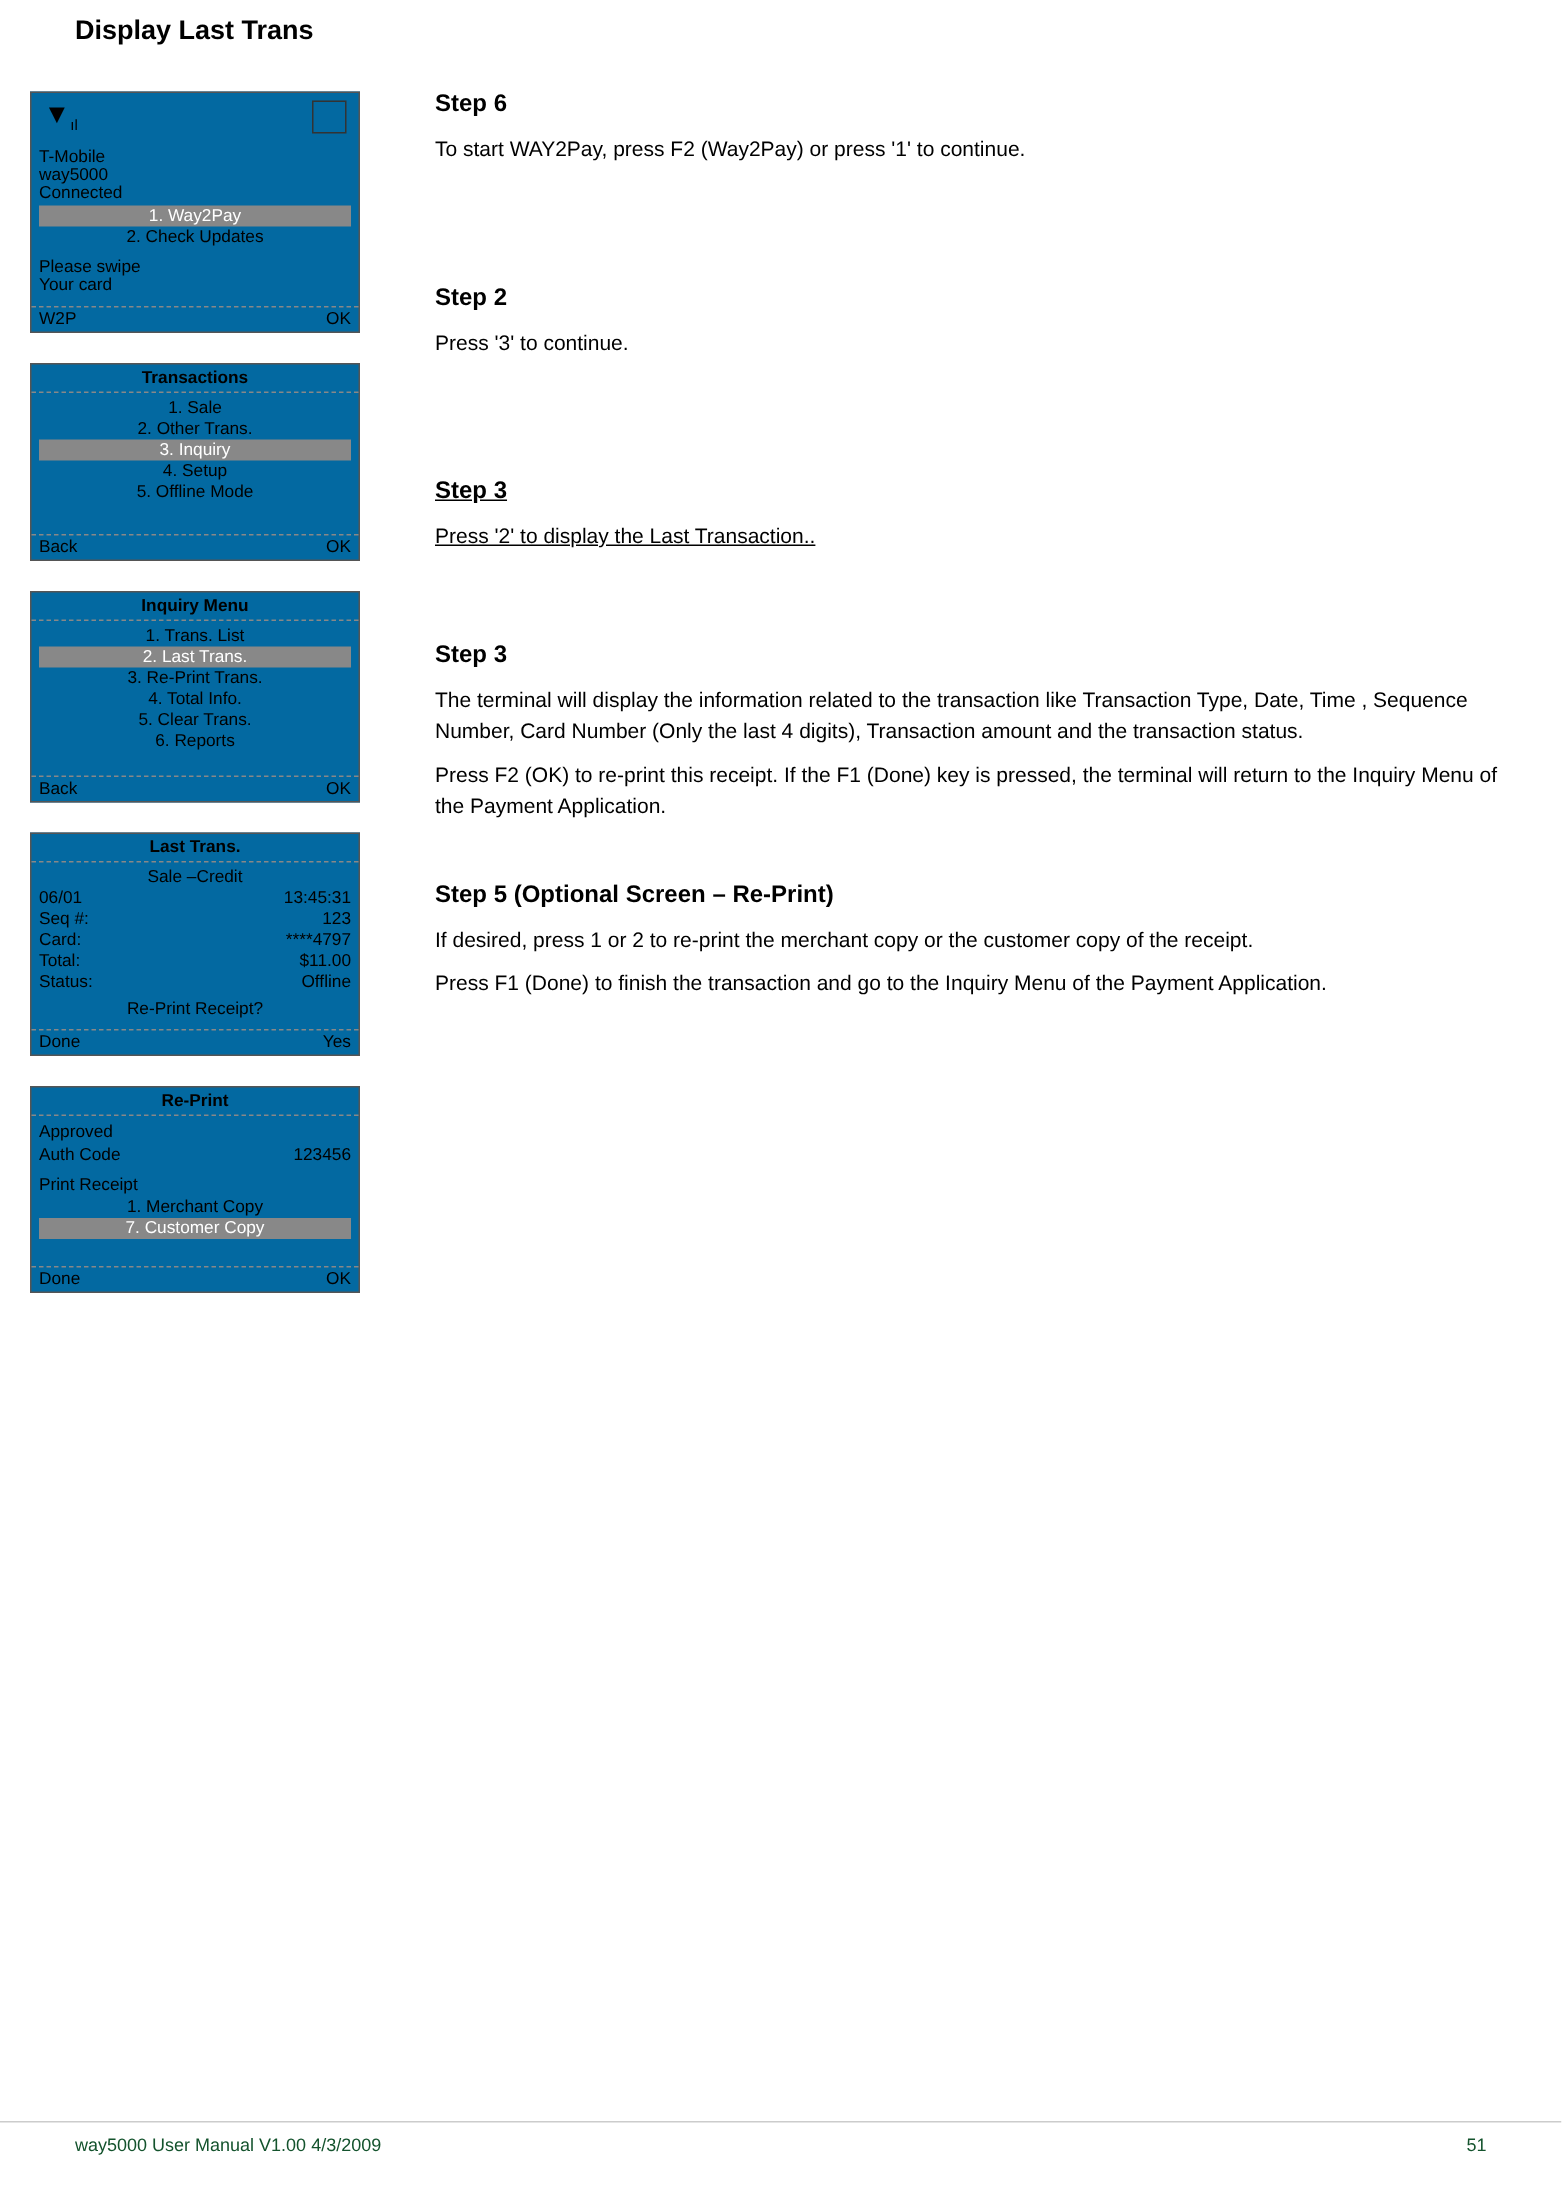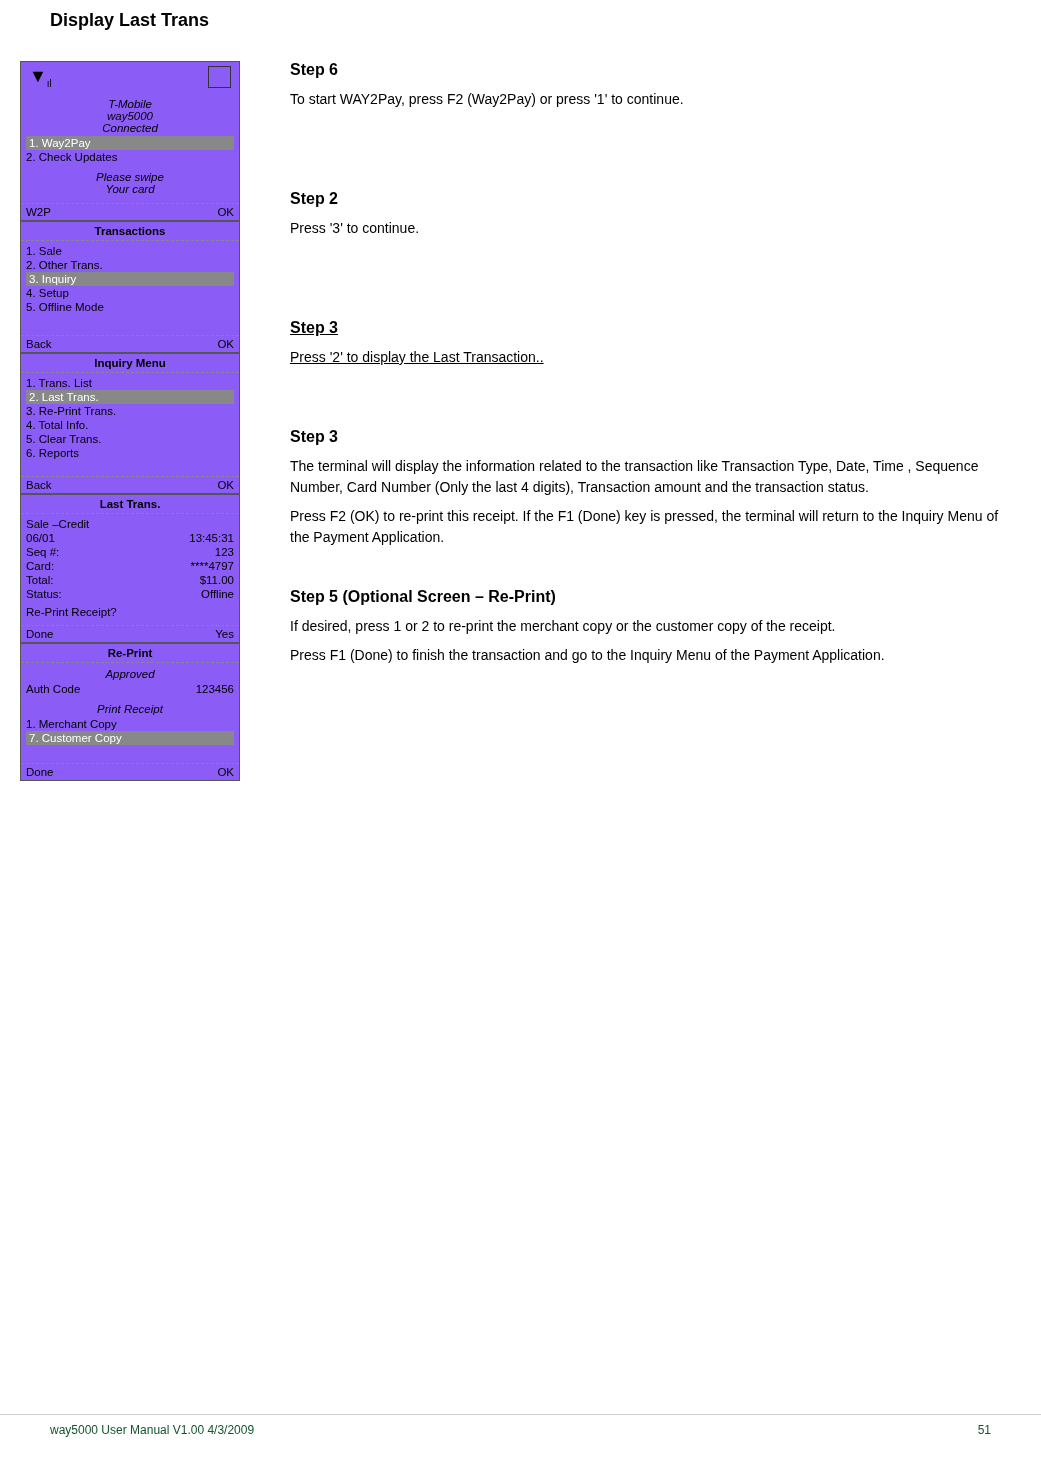--- a/index.html
+++ b/index.html
@@ -32,40 +32,42 @@
     }
 
     .right-column {
       flex: 1;
       padding: 10px 30px;
     }
 
     
     .device-screen {
       border: 1.5px solid #555;
-      background: #8b5cf6;
+      margin-bottom: 20px;
+      background: #0369a1;
       font-size: 11.5px;
       width: 220px;
     }
 
     .screen-header {
       text-align: center;
       font-weight: bold;
       padding: 3px 5px;
       border-bottom: 1px dashed #888;
       font-size: 11.5px;
     }
 
     .screen-body {
       padding: 3px 5px;
     }
 
     .screen-row {
       padding: 1px 0;
       font-size: 11.5px;
+      text-align: center;
     }
 
     .screen-row.highlighted {
       background: #888;
       color: #fff;
       padding: 1px 3px;
     }
 
     .screen-footer {
       display: flex;
@@ -75,23 +77,21 @@
       margin-top: 3px;
       font-size: 11.5px;
     }
 
     .screen-two-col {
       display: flex;
       justify-content: space-between;
     }
 
     .screen-indent {
-      text-align: center;
       padding: 2px 0;
-      font-style: italic;
     }
 
     
     .step-section {
       margin-bottom: 30px;
     }
 
     .step-title {
       font-size: 16px;
       font-weight: bold;

